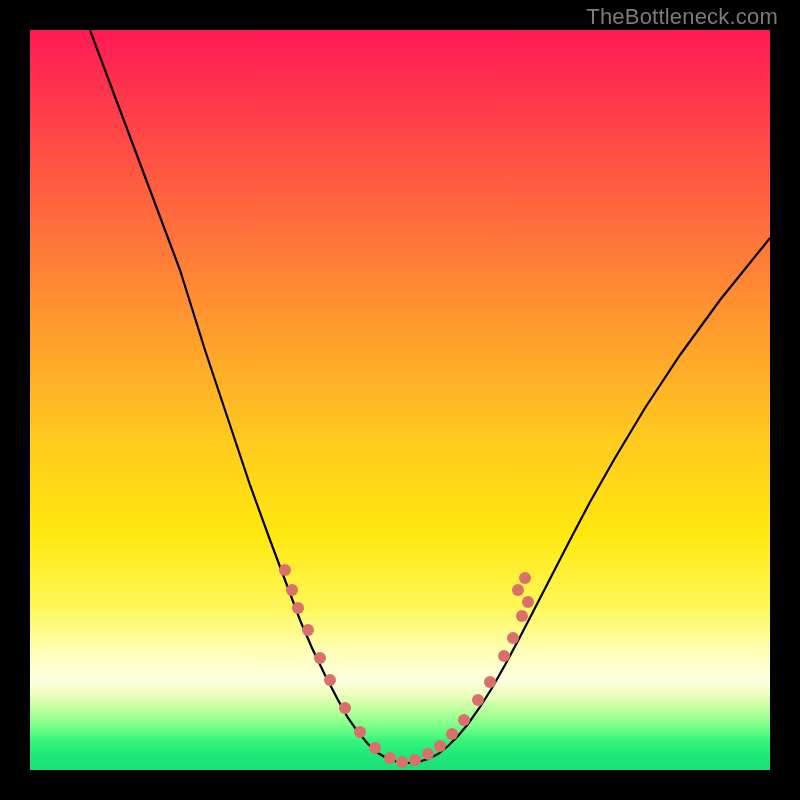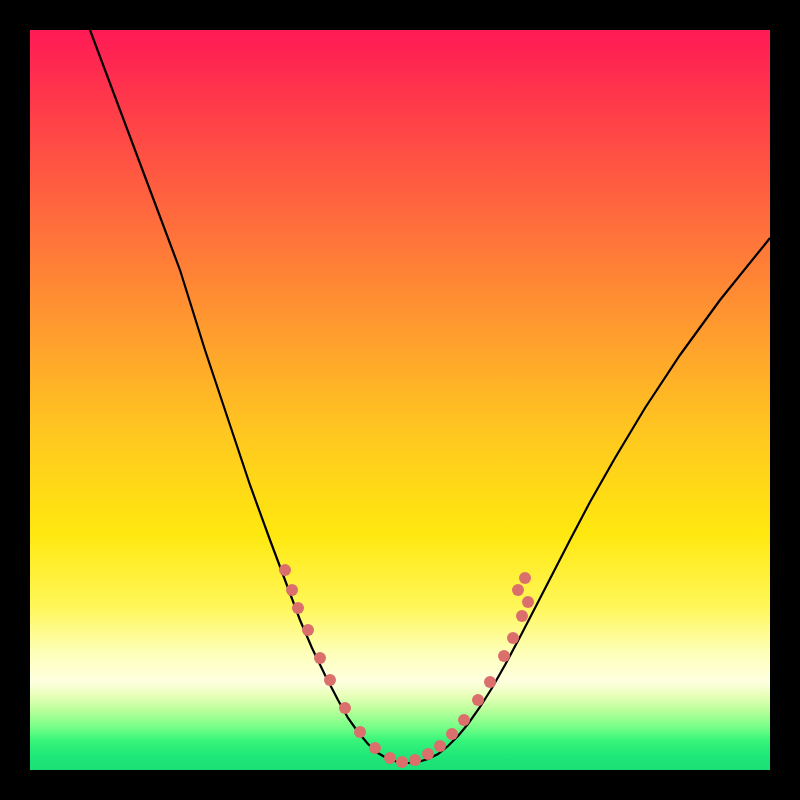--- a/index.html
+++ b/index.html
@@ -66,20 +66,21 @@
   .markers circle {
     fill: #db6f6c;
   }
 </style>
 </head>
 <body>
 
 <div class="frame">
   <div class="plot-area"></div>
 
+  <div class="watermark">TheBottleneck.com</div>
 
   <svg class="curve" viewBox="0 0 740 740">
     <path id="bottleneck-curve" fill="none" stroke="#000" stroke-width="2.2" d="M 60 0 L 90 80 L 120 160 L 150 240 L 175 320 L 200 395 L 220 455 L 240 510 L 258 558 L 270 590 L 282 618 L 295 645 L 308 670 L 318 688 L 328 702 L 338 714 L 348 723 L 358 729 L 368 732 L 378 733 L 388 732 L 398 729 L 408 724 L 418 716 L 428 706 L 438 694 L 450 677 L 462 658 L 475 635 L 490 607 L 505 578 L 522 545 L 540 510 L 560 472 L 585 428 L 615 378 L 650 325 L 690 270 L 740 208"></path>
     <g class="markers" id="markers">
         <circle cx="255" cy="540" r="6"></circle>
         <circle cx="262" cy="560" r="6"></circle>
         <circle cx="268" cy="578" r="6"></circle>
         <circle cx="278" cy="600" r="6"></circle>
         <circle cx="290" cy="628" r="6"></circle>
         <circle cx="300" cy="650" r="6"></circle>

